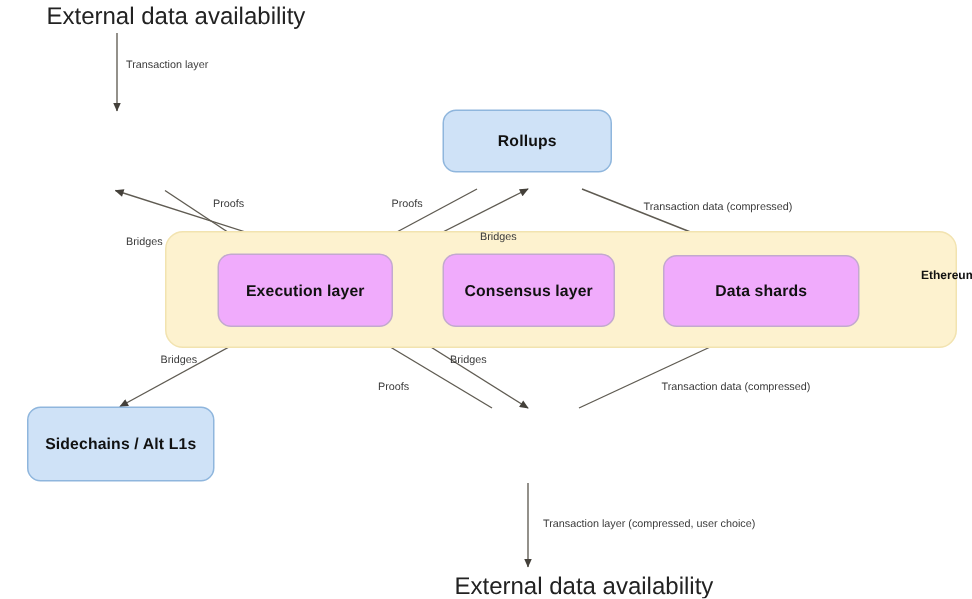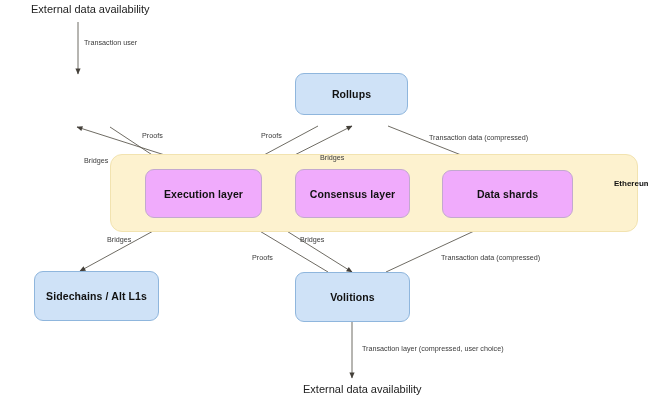--- a/index.html
+++ b/index.html
@@ -55,21 +55,21 @@
   .eth-label {
     position: absolute;
     font-size: 8px;
     font-weight: bold;
     color: #111111;
     z-index: 4;
     white-space: nowrap;
   }
   .plain-text {
     position: absolute;
-    font-size: 11px;
+    font-size: 16px;
     color: #222222;
     white-space: nowrap;
     z-index: 4;
   }
   .edge-label {
     position: absolute;
     font-size: 7.2px;
     color: #3a3a3a;
     white-space: nowrap;
     z-index: 5;
@@ -124,29 +124,28 @@
 
 
   <div class="node node-blue" style="left:295px; top:73px; width:113px; height:42px;">Rollups</div>
 
   <div class="node node-purple" style="left:145px; top:169px; width:117px; height:49px;">Execution layer</div>
 
   <div class="node node-purple" style="left:295px; top:169px; width:115px; height:49px;">Consensus layer</div>
 
   <div class="node node-purple" style="left:442px; top:170px; width:131px; height:48px;">Data shards</div>
 
-  <div class="node node-blue" style="left:18px; top:271px; width:125px; height:50px;margin-left:16px;">Sidechains / Alt L1s</div>
+  <div class="node node-blue" style="left:18px; top:271px; width:125px; height:50px;">Sidechains / Alt L1s</div>
 
-  <div class="node node-blue" style="left:295px; top:272px; width:115px; height:50px;">Volitions</div>
 
   <div class="plain-text" style="left:31px; top:3px;">External data availability</div>
 
   <div class="plain-text" style="left:303px; top:383px;">External data availability</div>
 
-  <div class="edge-label" style="left:84px; top:38px;">Transaction user</div>
+  <div class="edge-label" style="left:84px; top:38px;">Transaction layer</div>
 
   <div class="edge-label" style="left:84px; top:156px;">Bridges</div>
 
   <div class="edge-label" style="left:142px; top:131px;">Proofs</div>
 
   <div class="edge-label" style="left:261px; top:131px;">Proofs</div>
 
   <div class="edge-label" style="left:320px; top:153px;">Bridges</div>
 
   <div class="edge-label" style="left:429px; top:133px;">Transaction data (compressed)</div>

